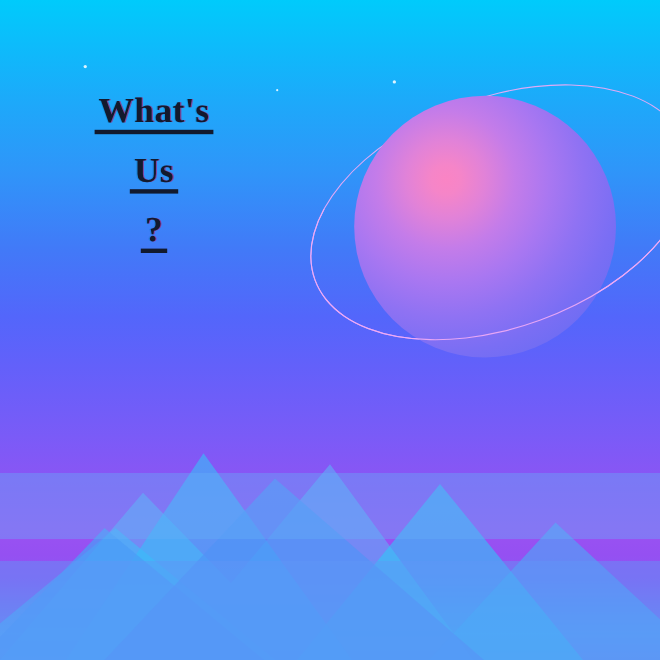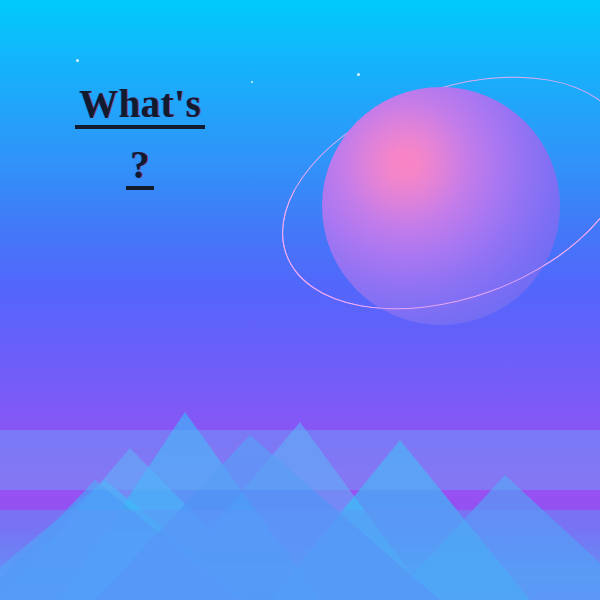--- a/index.html
+++ b/index.html
@@ -108,21 +108,21 @@
   
   .title {
     position: absolute;
     left: 40px;
     top: 84px;
     width: 200px;
     text-align: center;
     line-height: 1.0;
     color: #121a2e;
     font-weight: bold;
-    font-size: 39px;
+    font-size: 32px;
     letter-spacing: 0.5px;
     text-shadow: 1px 0 0 rgba(200,0,90,0.55), -1px 0 0 rgba(0,120,180,0.35);
   }
   .title-line {
     display: block;
     margin: 0 auto 16px auto;
     width: fit-content;
     border-bottom: 4px solid #121a2e;
     padding: 0 4px 2px 4px;
     white-space: nowrap;
@@ -159,16 +159,17 @@
       <polygon points="270,270 400,110 530,270" fill="#2fc8f7" fill-opacity="0.6"></polygon>
       <polygon points="390,270 505,145 640,270" fill="#39bef8" fill-opacity="0.5"></polygon>
       <polygon points="-20,270 95,150 240,270" fill="#4b9cf6" fill-opacity="0.72"></polygon>
       <polygon points="95,270 250,105 440,270" fill="#4f93f6" fill-opacity="0.68"></polygon>
       <polygon points="0,100 600,100 600,160 0,160" fill="#63b0f8" fill-opacity="0.4"></polygon>
       <polygon points="0,180 600,180 600,270 0,270" fill="#5f96f6" fill-opacity="0.46"></polygon>
     </svg>
 
   <div class="title">
     <span class="title-line">What's</span>
+    <span class="title-line">Us</span>
     <span class="title-line">?</span>
   </div>
 
 </div>
 
 </body></html>

